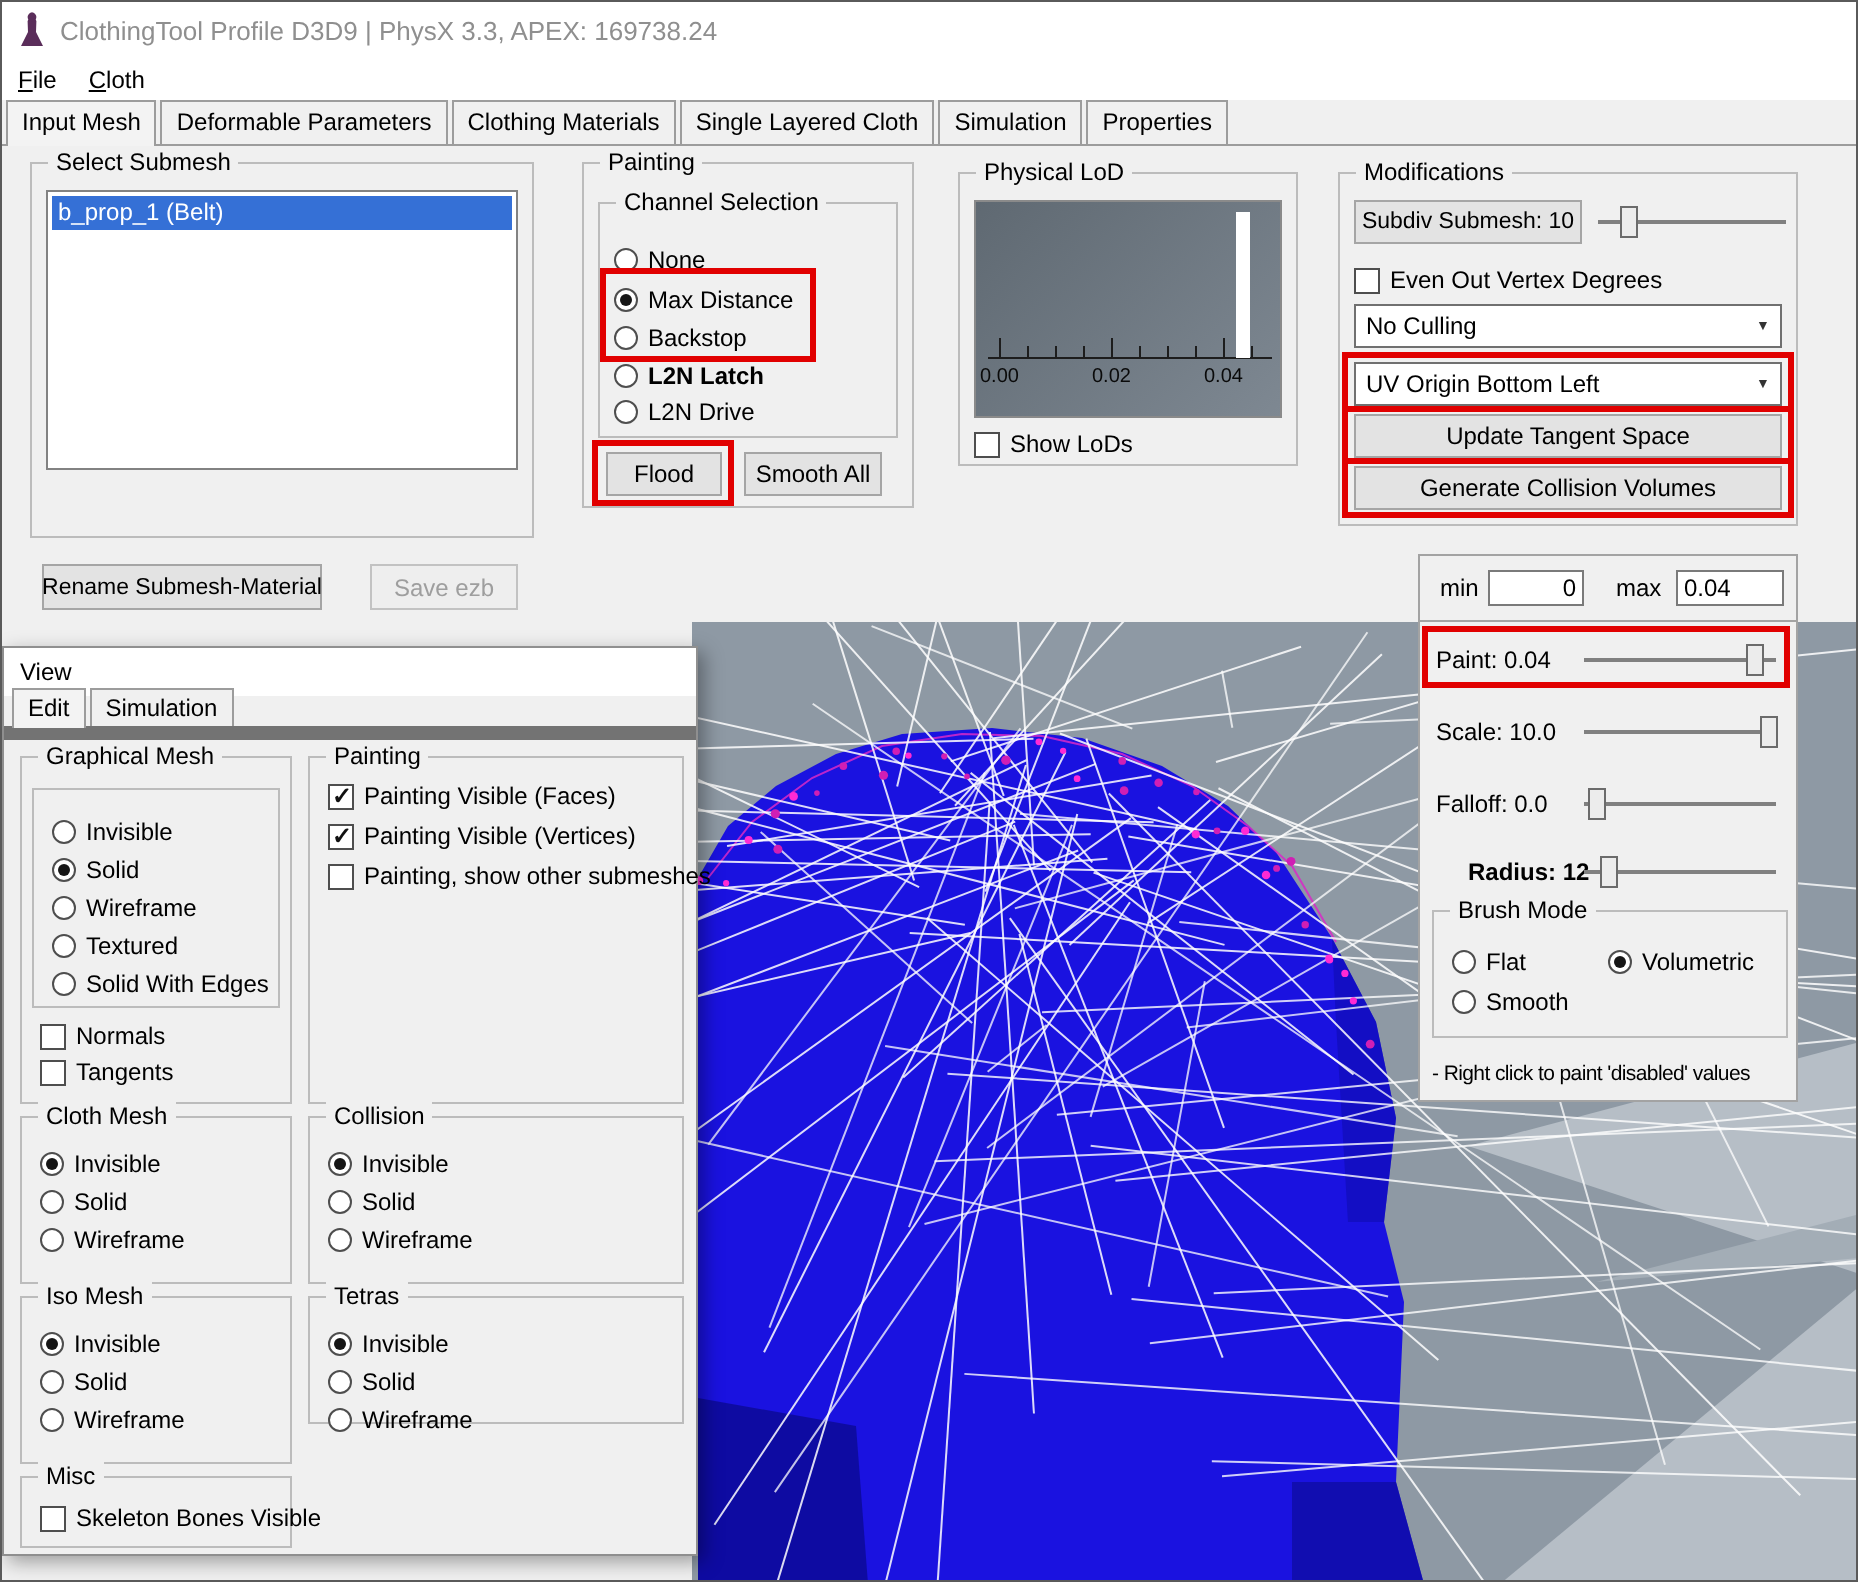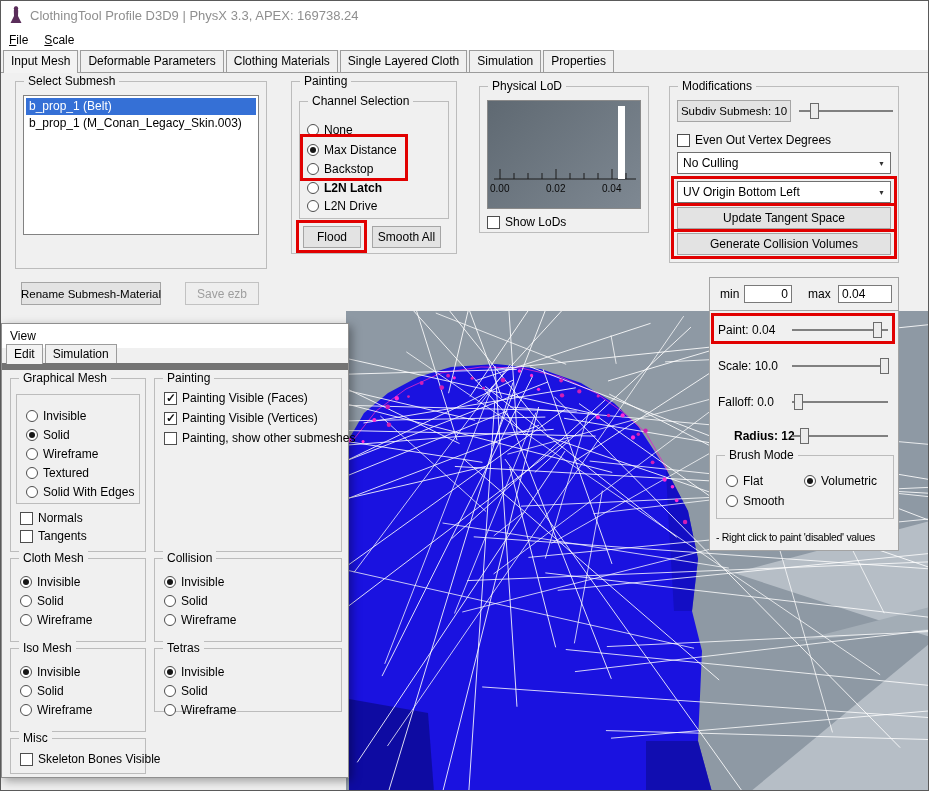--- a/index.html
+++ b/index.html
@@ -83,21 +83,21 @@
       <svg width="14" height="19" viewBox="0 0 14 19">
           <path d="M7 0 L9.2 4.5 L9 10 L12.5 17 L1.5 17 L5 10 L4.8 4.5 Z" fill="#5a2d5a"></path>
           <circle cx="7" cy="2.5" r="2.2" fill="#5a2d5a"></circle>
         </svg>
     </span>
     <span class="title-text">ClothingTool Profile D3D9 | PhysX 3.3, APEX: 169738.24</span>
   </div>
 
   <div class="menubar">
     <span class="menu-item">File</span>
-    <span class="menu-item">Scale</span>
+    <span class="menu-item">Cloth</span>
   </div>
 
   <div class="tabstrip">
     <span class="tab active">Input Mesh</span>
     <span class="tab">Deformable Parameters</span>
     <span class="tab">Clothing Materials</span>
     <span class="tab">Single Layered Cloth</span>
     <span class="tab">Simulation</span>
     <span class="tab">Properties</span>
   </div>
@@ -235,21 +235,20 @@
         <circle cx="330.6850962671451" cy="189.41640693539134" r="1.816184015572071" fill="#ff2ad4"></circle>
         <circle cx="339.0949915214442" cy="211.072735306186" r="2.198068382544443" fill="#d01fb4"></circle>
       </svg>
   </div>
 
   <div class="groupbox" style="left:14px;top:80px;width:252px;height:188px;">
     <span class="gb-label">Select Submesh</span>
   </div>
   <div class="listbox" style="left:22px;top:94px;width:236px;height:140px;">
     <div class="list-item selected">b_prop_1 (Belt)</div>
-    <div class="list-item">b_prop_1 (M_Conan_Legacy_Skin.003)</div>
   </div>
   <div class="btn" style="left:20px;top:281px;width:140px;height:23px;font-size:11.5px;">Rename Submesh-Material</div>
   <div class="btn disabled" style="left:184px;top:281px;width:74px;height:23px;">Save ezb</div>
 
   <div class="groupbox" style="left:290px;top:80px;width:166px;height:173px;">
     <span class="gb-label">Painting</span>
   </div>
   <div class="groupbox" style="left:298px;top:100px;width:150px;height:118px;">
     <span class="gb-label">Channel Selection</span>
   </div>

